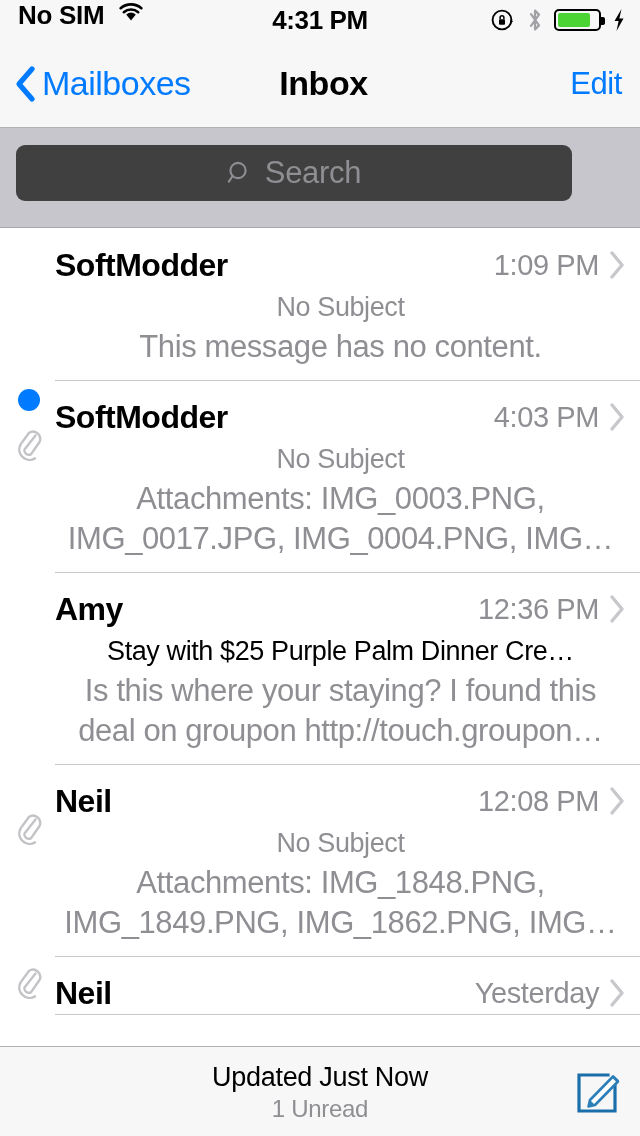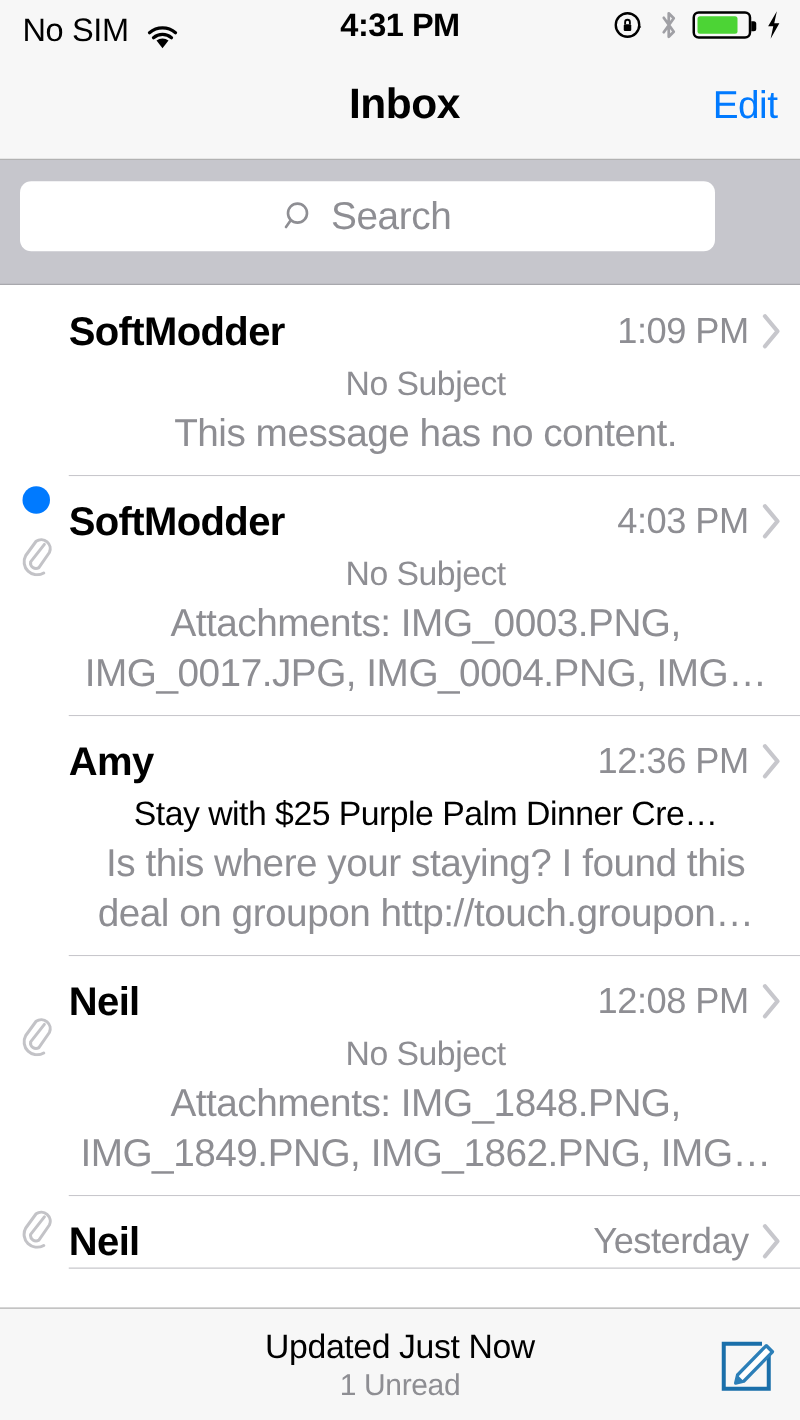--- a/index.html
+++ b/index.html
@@ -10,21 +10,21 @@
     -webkit-font-smoothing:antialiased;
   }
   #screen { position:relative; width:640px; height:1136px; overflow:hidden; background:#fff; }
 
   
   .statusbar {
     position:absolute; left:0; top:0; width:640px; height:40px;
     background:#f7f7f7;
     display:flex; align-items:center;
   }
-  .sb-left { position:absolute; left:18px; top:0; height:40px; display:flex; align-items:flex-end; gap:12px; }
+  .sb-left { position:absolute; left:18px; top:0; height:40px; display:flex; align-items:flex-start; gap:12px;font-weight:bold; }
   .sb-carrier { font-size:26px; color:#000; letter-spacing:-0.3px; }
   .sb-center { position:absolute; left:0; top:0; width:640px; height:40px;
                display:flex; align-items:center; justify-content:center; }
   .sb-time { font-size:26px; color:#000; font-weight:bold; letter-spacing:-0.4px; }
   .sb-right { position:absolute; right:14px; top:0; height:40px; display:flex; align-items:center; gap:11px; }
 
   .battery {
     position:relative; width:47px; height:22px;
     border:2px solid #000; border-radius:5px; padding:2px;
   }
@@ -58,21 +58,21 @@
   }
 
   
   .searchwrap {
     position:absolute; left:0; top:128px; width:640px; height:100px;
     background:#c6c6cc;
     border-bottom:1px solid #a8a8ad;
   }
   .searchfield {
     position:absolute; left:16px; top:17px; width:556px; height:56px;
-    background:#ffffff; border-radius:9px;
+    background:#404040; border-radius:9px;
     display:flex; align-items:center; justify-content:center; gap:12px;
     cursor:text;
   }
   .search-ico { width:26px; height:26px; flex:0 0 auto; }
   .search-ph { font-size:31px; color:#8e8e93; letter-spacing:-0.3px; }
 
   
   .list {
     position:absolute; left:0; top:229px; width:640px; height:817px;
     background:#fff; overflow:hidden;
@@ -160,20 +160,26 @@
       <div class="battery">
         <div class="battery-fill" style="width:82%"></div>
       </div>
       <svg width="14" height="26" viewBox="0 0 14 26">
         <path d="M9.5 2 L2.5 14 H6.6 L4.5 24 L11.5 11.6 H7.4 Z" fill="#000"></path>
       </svg>
     </div>
   </div>
 
   <div class="navbar">
+    <div class="nav-back">
+      <svg class="chev-back" viewBox="0 0 22 38">
+        <path d="M18 4 L5 19 L18 34" stroke="#007aff" stroke-width="5.2" fill="none" stroke-linecap="round" stroke-linejoin="round"></path>
+      </svg>
+      <span class="nav-back-label">Mailboxes</span>
+    </div>
     <div class="nav-title">Inbox</div>
     <div class="nav-edit">Edit</div>
   </div>
 
   <div class="searchwrap">
     <div class="searchfield">
       <svg class="search-ico" viewBox="0 0 26 26">
         <circle cx="11" cy="10.5" r="7.6" stroke="#8e8e93" stroke-width="2.1" fill="none"></circle>
         <path d="M5.6 16.2 L1.8 21.6" stroke="#8e8e93" stroke-width="2.1" fill="none" stroke-linecap="round"></path>
       </svg>

